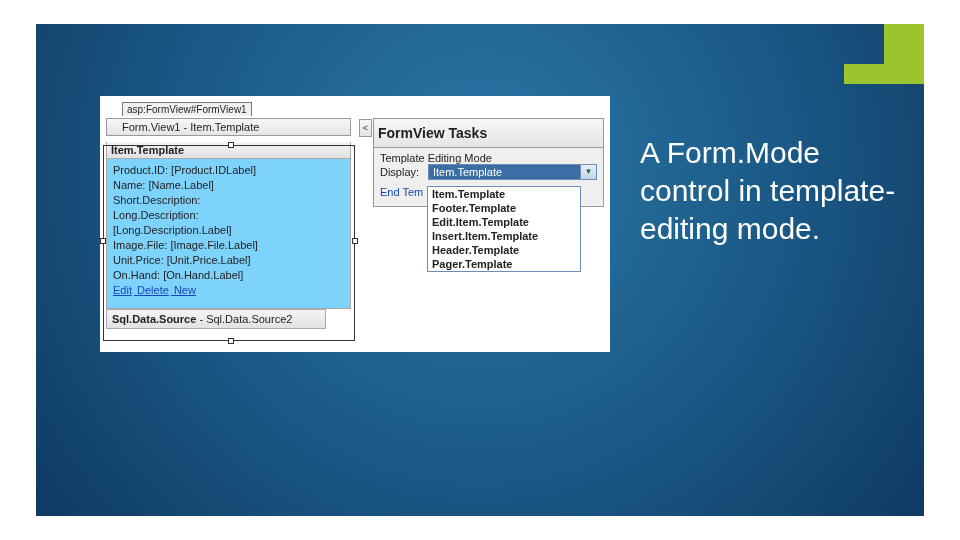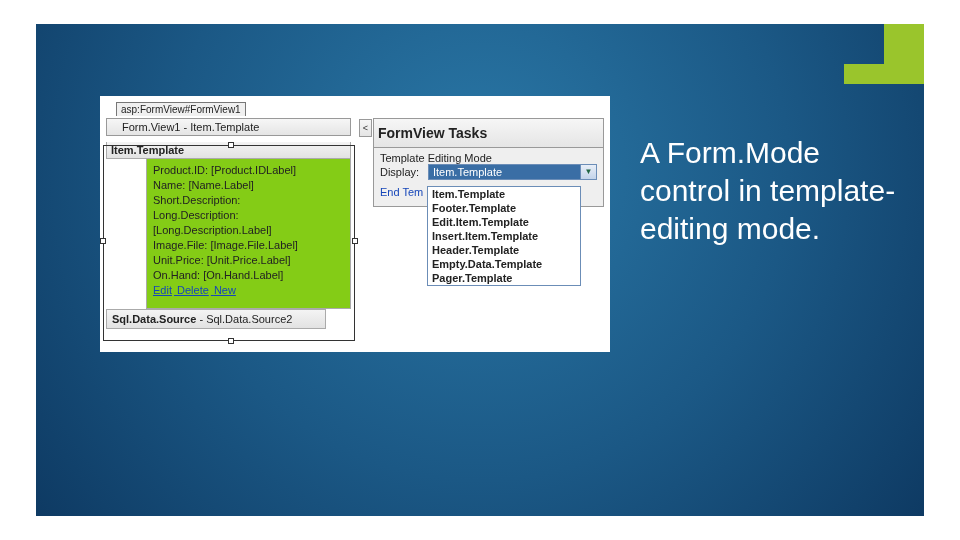--- a/index.html
+++ b/index.html
@@ -47,21 +47,21 @@
     font-size: 11px;
     color: #222;
   }
   .tag {
     display: inline-block;
     border: 1px solid #777;
     border-bottom: none;
     padding: 1px 4px;
     font-size: 10px;
     background: #f0f0f0;
-    margin-left: 10px;
+    margin-left: 16px;
   }
   .linerow { display: flex; }
   .leftcol { width: 246px; }
   .titlebar {
     background: linear-gradient(#f6f6f6, #e5e5e5);
     border: 1px solid #999;
     padding: 2px 15px;
     font-size: 11px;
   }
   .subtitlebar {
@@ -74,22 +74,21 @@
     margin-top: 6px;
     position: relative;
   }
   .contentbox {
     border: 1px solid #aaa;
     border-top: none;
     padding: 4px 6px 6px 6px;
     line-height: 15px;
     min-height: 150px;
     position: relative;
-    background: #84cc16;
-    margin-left: 40px;
+    background: #7dd3fc;
   }
   .fldline { white-space: nowrap; font-size: 11px; }
   .linkrow { color: #1646b9; text-decoration: underline; }
   .linkrow span { margin-right: 2px; }
   .rightcol {
     width: 232px;
     margin-left: 22px;
     position: relative;
   }
   .chev {
@@ -248,21 +247,20 @@
             </div>
           </div>
           <div class="endtmpl">End Tem</div>
 
           <div class="dropdown">
             <div>Item.Template</div>
             <div>Footer.Template</div>
             <div>Edit.Item.Template</div>
             <div>Insert.Item.Template</div>
             <div>Header.Template</div>
-            <div>Empty.Data.Template</div>
             <div>Pager.Template</div>
           </div>
         </div>
       </div>
     </div>
   </div>
 
   <div class="caption">A Form.Mode control in template-editing mode.</div>
 </div>
 

